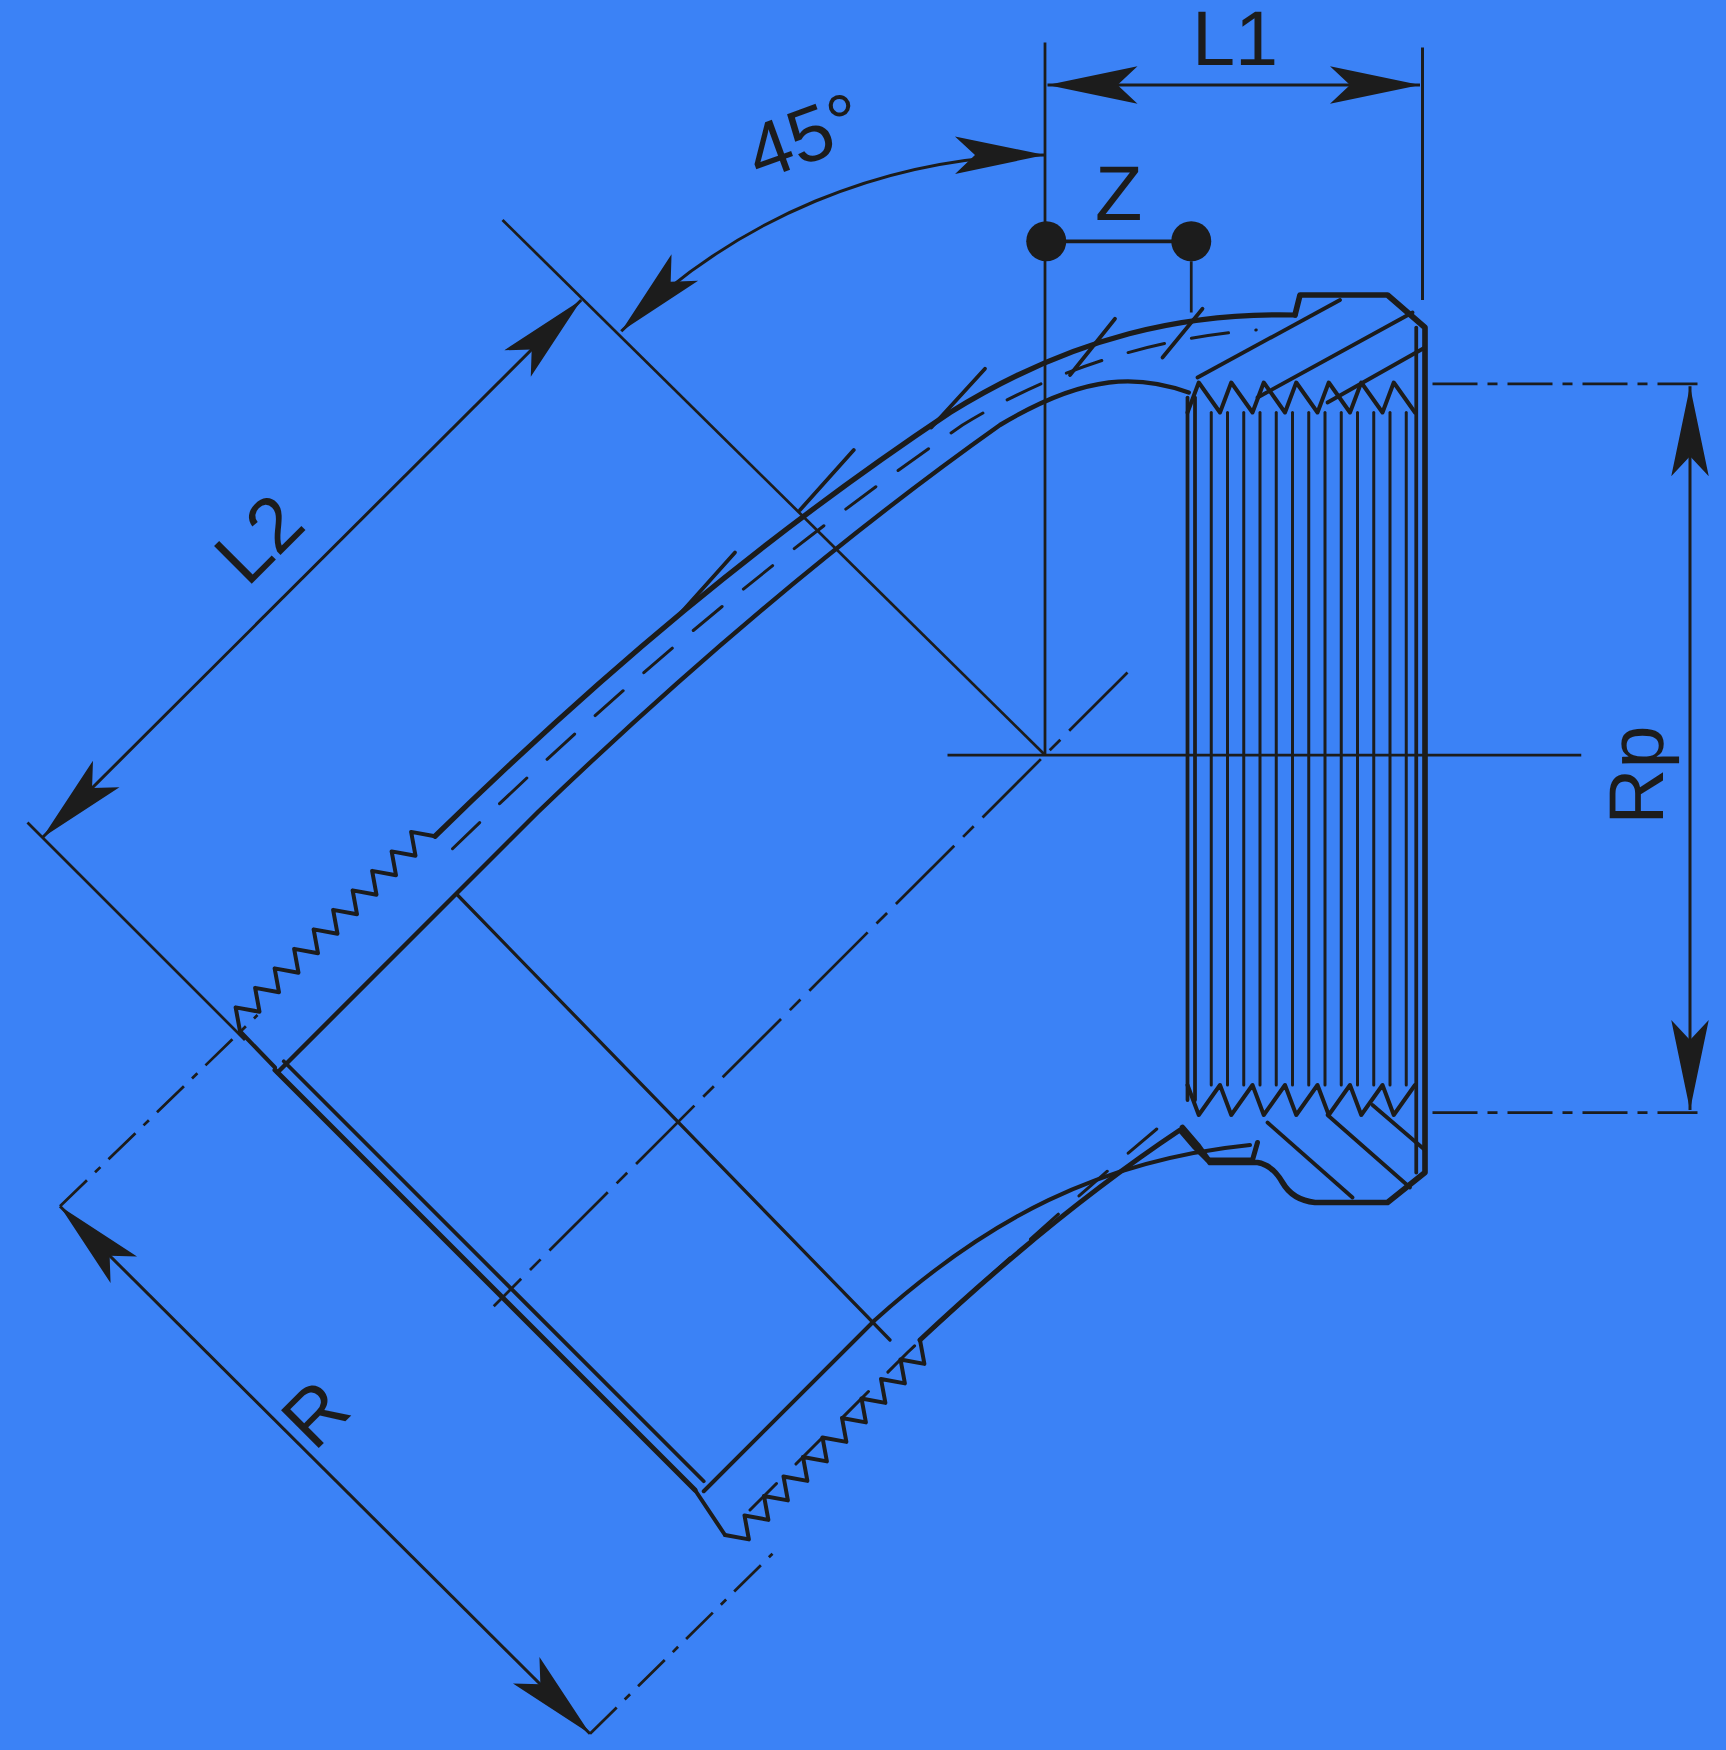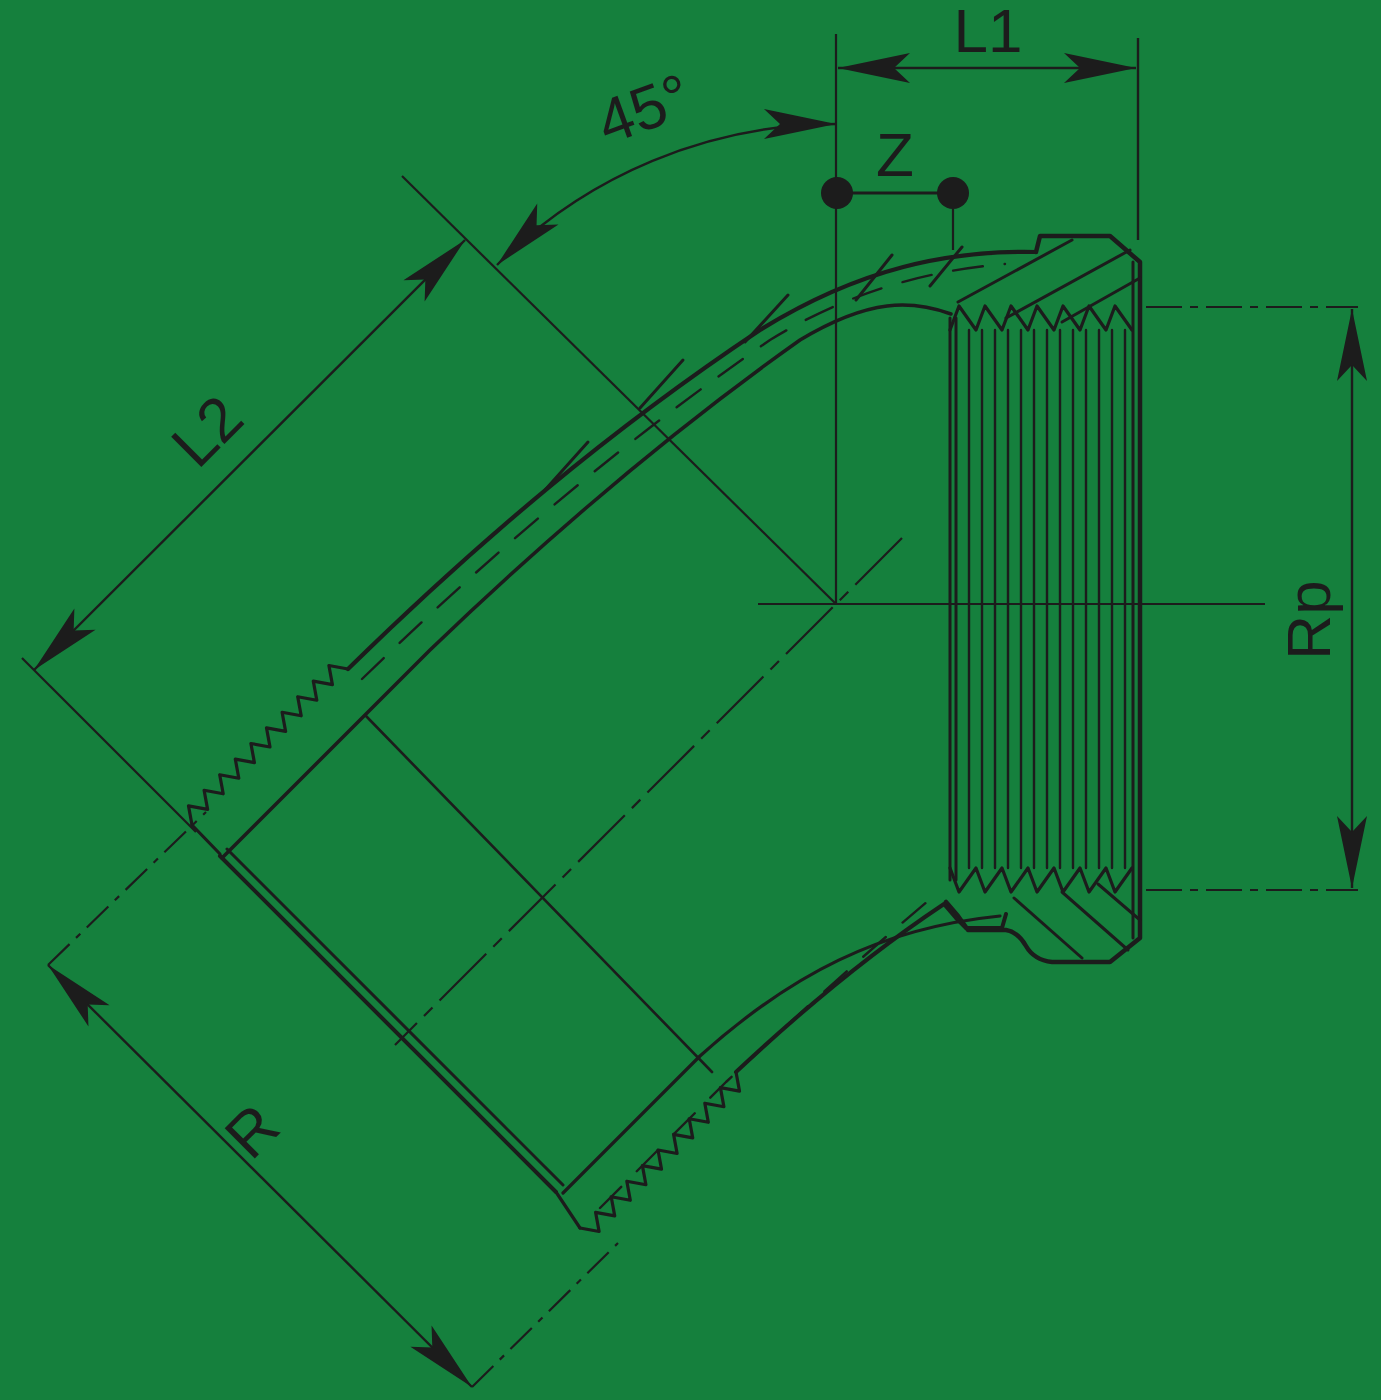--- a/index.html
+++ b/index.html
@@ -1,19 +1,19 @@
 <!DOCTYPE html>
 <html><head>
 <meta charset="utf-8">
 <style>
   html,body { margin:0; padding:0; background:#ffffff; }
   .stage {
     position:relative;
     width:1381px; height:1400px;
-    background:#15803d;
+    background:#3b82f6;
     font-family:"Liberation Sans", sans-serif;
   }
   svg { position:absolute; left:0; top:0; }
   text {
     font-family:"Liberation Sans", sans-serif;
     font-size:62px;
     fill:#1c1c1c;
   }
   .obj   { stroke:#1c1c1c; fill:none; stroke-linecap:round; stroke-linejoin:round; }
   .thin  { stroke:#1c1c1c; fill:none; stroke-width:2.2; stroke-linecap:butt; }

